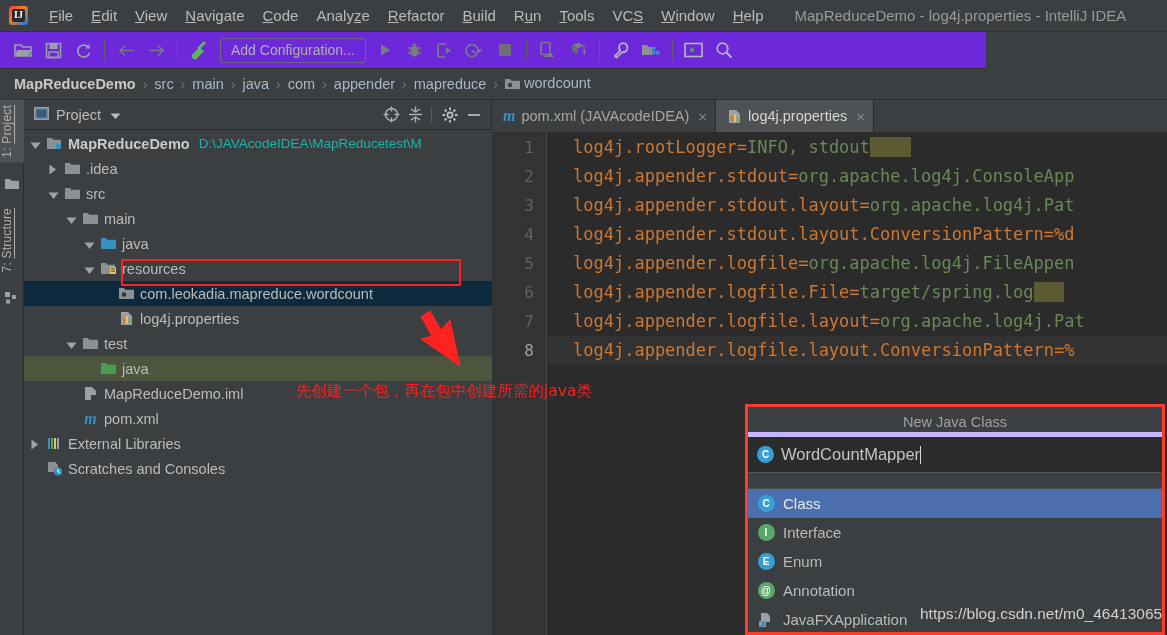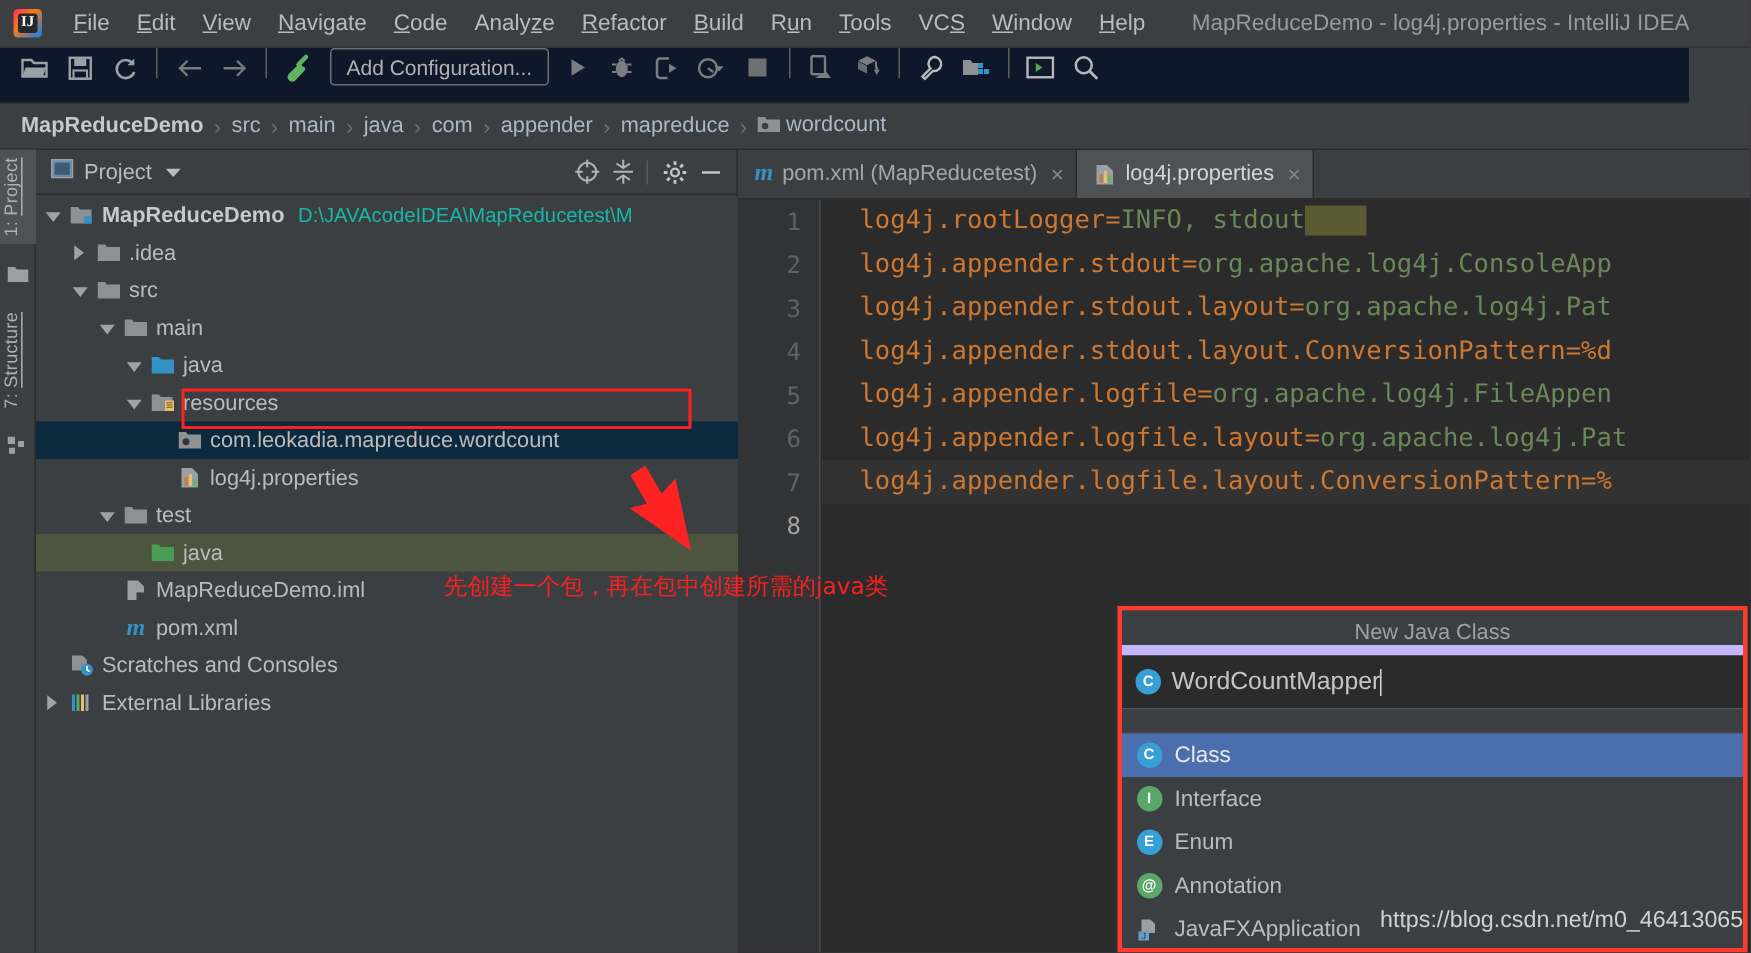--- a/index.html
+++ b/index.html
@@ -26,22 +26,22 @@
   .menu-item {
     color: #bbbbbb; font-size: 15px; padding: 2px 9px; cursor: default; white-space: nowrap;
   }
   .menu-item u { text-decoration: underline; }
   .win-title {
     color: #9a9a9a; font-size: 15px; margin-left: 22px; white-space: nowrap; overflow: hidden; text-align: center;
   }
 
   
   .toolbar {
-    position: absolute; left: 0; top: 32px; width: 1126px; height: 37px;
-    background: #0f172a; display: flex; align-items: flex-start;
+    position: absolute; left: 0; top: 32px; width: 986px; height: 37px;
+    background: #6d28d9; display: flex; align-items: center;
     border-bottom: 1px solid #2b2b2b;
   }
   .tb { width: 28px; height: 26px; display: flex; align-items: center; justify-content: center; margin: 0 1px; }
   .tb svg { display:block; }
   .tsep { width: 1px; height: 20px; background: #5e6060; margin: 0 6px; }
   .addcfg {
     height: 25px; border: 1px solid #6b6f71; border-radius: 3px; color: #b0b0b0;
     font-size: 14px; display: flex; align-items: center; padding: 0 10px; margin-left: 6px; margin-right: 4px;
   }
 
@@ -130,21 +130,21 @@
   }
   .arrow-svg { position: absolute; pointer-events: none; }
 
   
   .njc {
     position: absolute; left: 745px; top: 404px; width: 420px; height: 231px;
     background: #3c3f41; border: 3px solid #ff3b30;
   }
   .njc-title {
     height: 30px; line-height: 30px; text-align: center; color: #a0a0a0; font-size: 14.5px;
-    background: #3c3f41; border-bottom: 7px solid #c4b5fd;
+    background: #3c3f41; border-bottom: 5px solid #c4b5fd;
   }
   .njc-input {
     height: 36px; display: flex; align-items: center; padding-left: 9px;
     background: #2b2b2b; border-bottom: 1px solid #545759;
   }
   .njc-input .val { color: #c5c5c5; font-size: 16.5px; margin-left: 7px; }
   .caret-bar { display: inline-block; width: 1px; height: 18px; background: #d8d8d8; vertical-align: -3px; }
   .njc-gap { height: 15px; background: #3c3f41; }
   .njc-opt {
     height: 29px; display: flex; align-items: center; padding-left: 9px;
@@ -527,55 +527,55 @@
         <div class="trow">
           <div style="width: 42px; flex: 0 0 auto;"></div>
           <span class="arrow"></span>
           <span class="nodeicon">
             <span style="color:#3592c4;font-size:16px;font-weight:bold;font-style:italic;font-family:'Liberation Serif',serif;">m</span>
           </span>
           <span class="label">pom.xml</span>
         </div>
         <div class="trow">
           <div style="width: 6px; flex: 0 0 auto;"></div>
-          <span class="arrow"></span>
-          <span class="nodeicon">
-            <svg width="16" height="15" viewBox="0 0 16 15">
-              <path d="M1 1h7l3 3v7H1z" fill="#8d9194"></path>
-              <circle cx="11" cy="10.5" r="4" fill="#3592c4"></circle>
-              <path d="M11 8v2.5l1.7 1.2" stroke="#fff" stroke-width="1.1" fill="none"></path>
-            </svg>
-          </span>
-          <span class="label">Scratches and Consoles</span>
-        </div>
-        <div class="trow">
-          <div style="width: 6px; flex: 0 0 auto;"></div>
           <span class="arrow"><svg width="9" height="11" viewBox="0 0 9 11">
               <path d="M1.5 0.5v10L8 5.5z" fill="#9fa3a6"></path>
             </svg></span>
           <span class="nodeicon">
             <svg width="15" height="13" viewBox="0 0 15 13">
               <rect x="1" y="1" width="2" height="11" fill="#3592c4"></rect>
               <rect x="4" y="1" width="2" height="11" fill="#59a869"></rect>
               <rect x="7" y="1" width="2" height="11" fill="#e8bf6a"></rect>
               <rect x="10" y="1" width="2" height="11" fill="#9aa0a6"></rect>
             </svg>
           </span>
           <span class="label">External Libraries</span>
         </div>
+        <div class="trow">
+          <div style="width: 6px; flex: 0 0 auto;"></div>
+          <span class="arrow"></span>
+          <span class="nodeicon">
+            <svg width="16" height="15" viewBox="0 0 16 15">
+              <path d="M1 1h7l3 3v7H1z" fill="#8d9194"></path>
+              <circle cx="11" cy="10.5" r="4" fill="#3592c4"></circle>
+              <path d="M11 8v2.5l1.7 1.2" stroke="#fff" stroke-width="1.1" fill="none"></path>
+            </svg>
+          </span>
+          <span class="label">Scratches and Consoles</span>
+        </div>
       </div>
   </div>
 
   <div class="editor-area">
     <div class="tabstrip" id="tabstrip">
         <div class="etab">
           <span class="ticon">
             <span style="color:#3592c4;font-size:16px;font-weight:bold;font-style:italic;font-family:'Liberation Serif',serif;">m</span>
           </span>
-          <span>pom.xml (MapReducetest)</span>
+          <span>pom.xml (JAVAcodeIDEA)</span>
           <span class="xclose">×</span>
         </div>
         <div class="etab active">
           <span class="ticon">
             <svg width="15" height="15" viewBox="0 0 15 15">
               <path d="M2 1h7l4 4v9H2z" fill="#9aa0a6"></path>
               <rect x="4" y="7" width="2" height="6" fill="#cc7832"></rect>
               <rect x="7" y="5" width="2" height="8" fill="#e8bf6a"></rect>
               <rect x="10" y="8" width="2" height="5" fill="#5fb65f"></rect>
             </svg>
@@ -594,20 +594,21 @@
           <div class="gline">6</div>
           <div class="gline">7</div>
           <div class="gline cur">8</div>
         </div>
       <div class="codelines" id="codelines">
           <div class="cline"><span class="ckey">log4j.rootLogger=</span><span class="cval">INFO, stdout</span><span class="csel">    </span></div>
           <div class="cline"><span class="ckey">log4j.appender.stdout=</span><span class="cval">org.apache.log4j.ConsoleApp</span></div>
           <div class="cline"><span class="ckey">log4j.appender.stdout.layout=</span><span class="cval">org.apache.log4j.Pat</span></div>
           <div class="cline"><span class="ckey">log4j.appender.stdout.layout.ConversionPattern=%d</span></div>
           <div class="cline"><span class="ckey">log4j.appender.logfile=</span><span class="cval">org.apache.log4j.FileAppen</span></div>
+          <div class="cline"><span class="ckey">log4j.appender.logfile.File=</span><span class="cval">target/spring.log</span><span class="csel">   </span></div>
           <div class="cline"><span class="ckey">log4j.appender.logfile.layout=</span><span class="cval">org.apache.log4j.Pat</span></div>
           <div class="cline cur"><span class="ckey">log4j.appender.logfile.layout.ConversionPattern=%</span></div>
         </div>
     </div>
   </div>
 
   <div class="red-rect" style="left:121px; top:259px; width:340px; height:27px;"></div>
 
   <svg class="arrow-svg" style="left:400px; top:300px;" width="70" height="70" viewBox="0 0 70 70">
     <path d="M60 66 L50 20 L41 30 L30 11 L21 17 L32 36 L21 39 Z" fill="#f22" stroke="#f22" stroke-width="1"></path>

